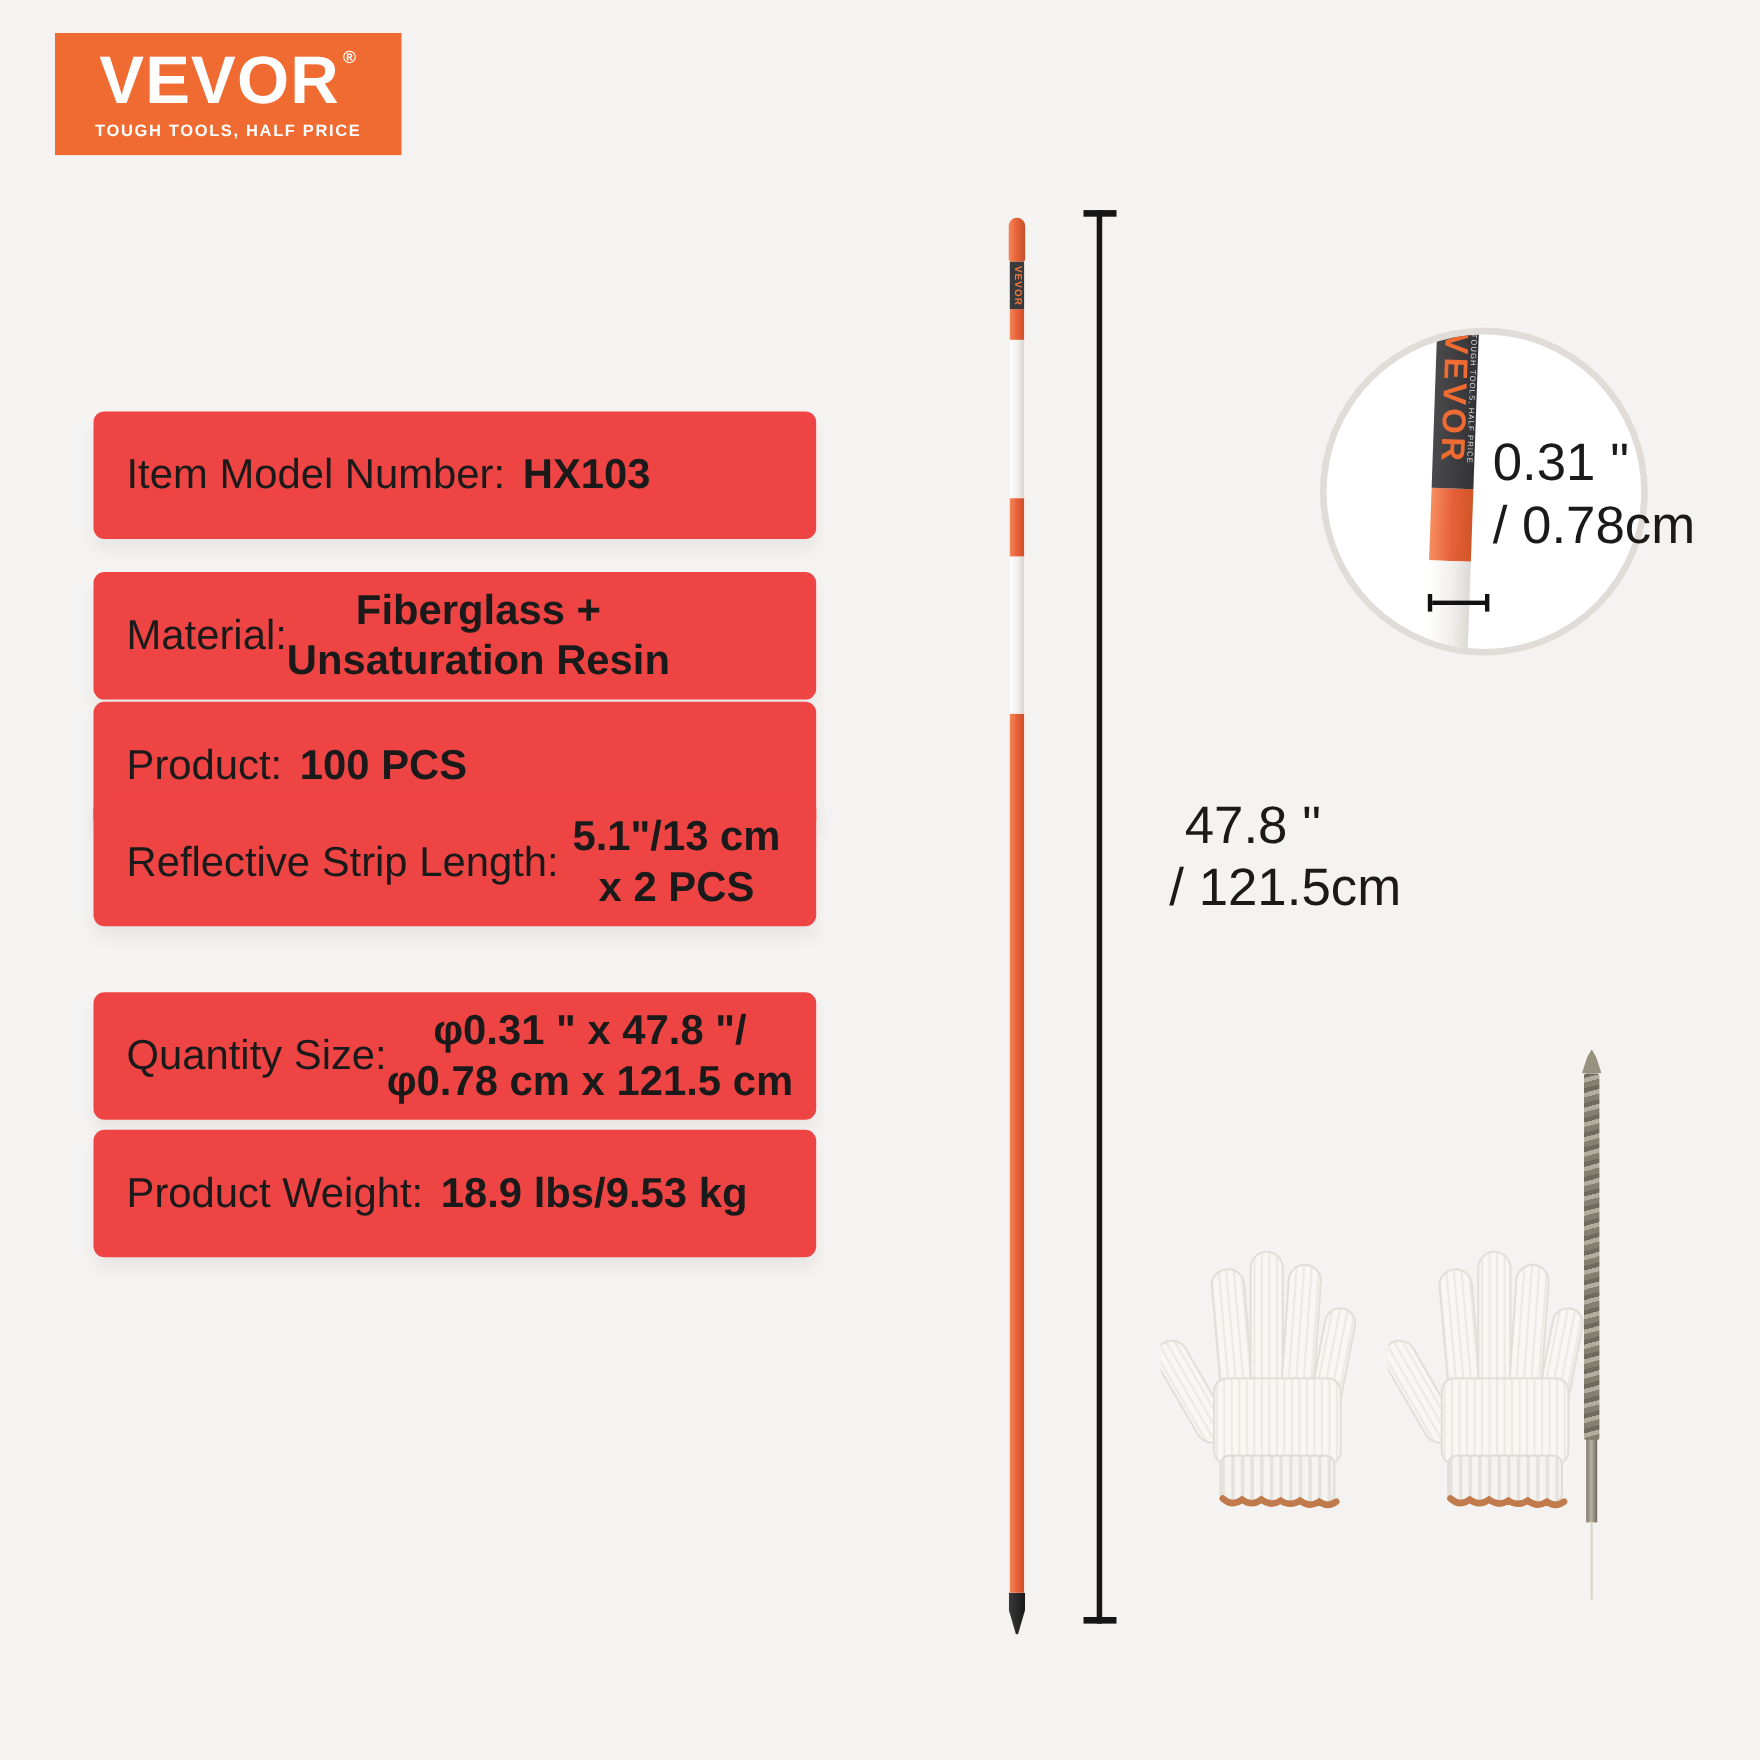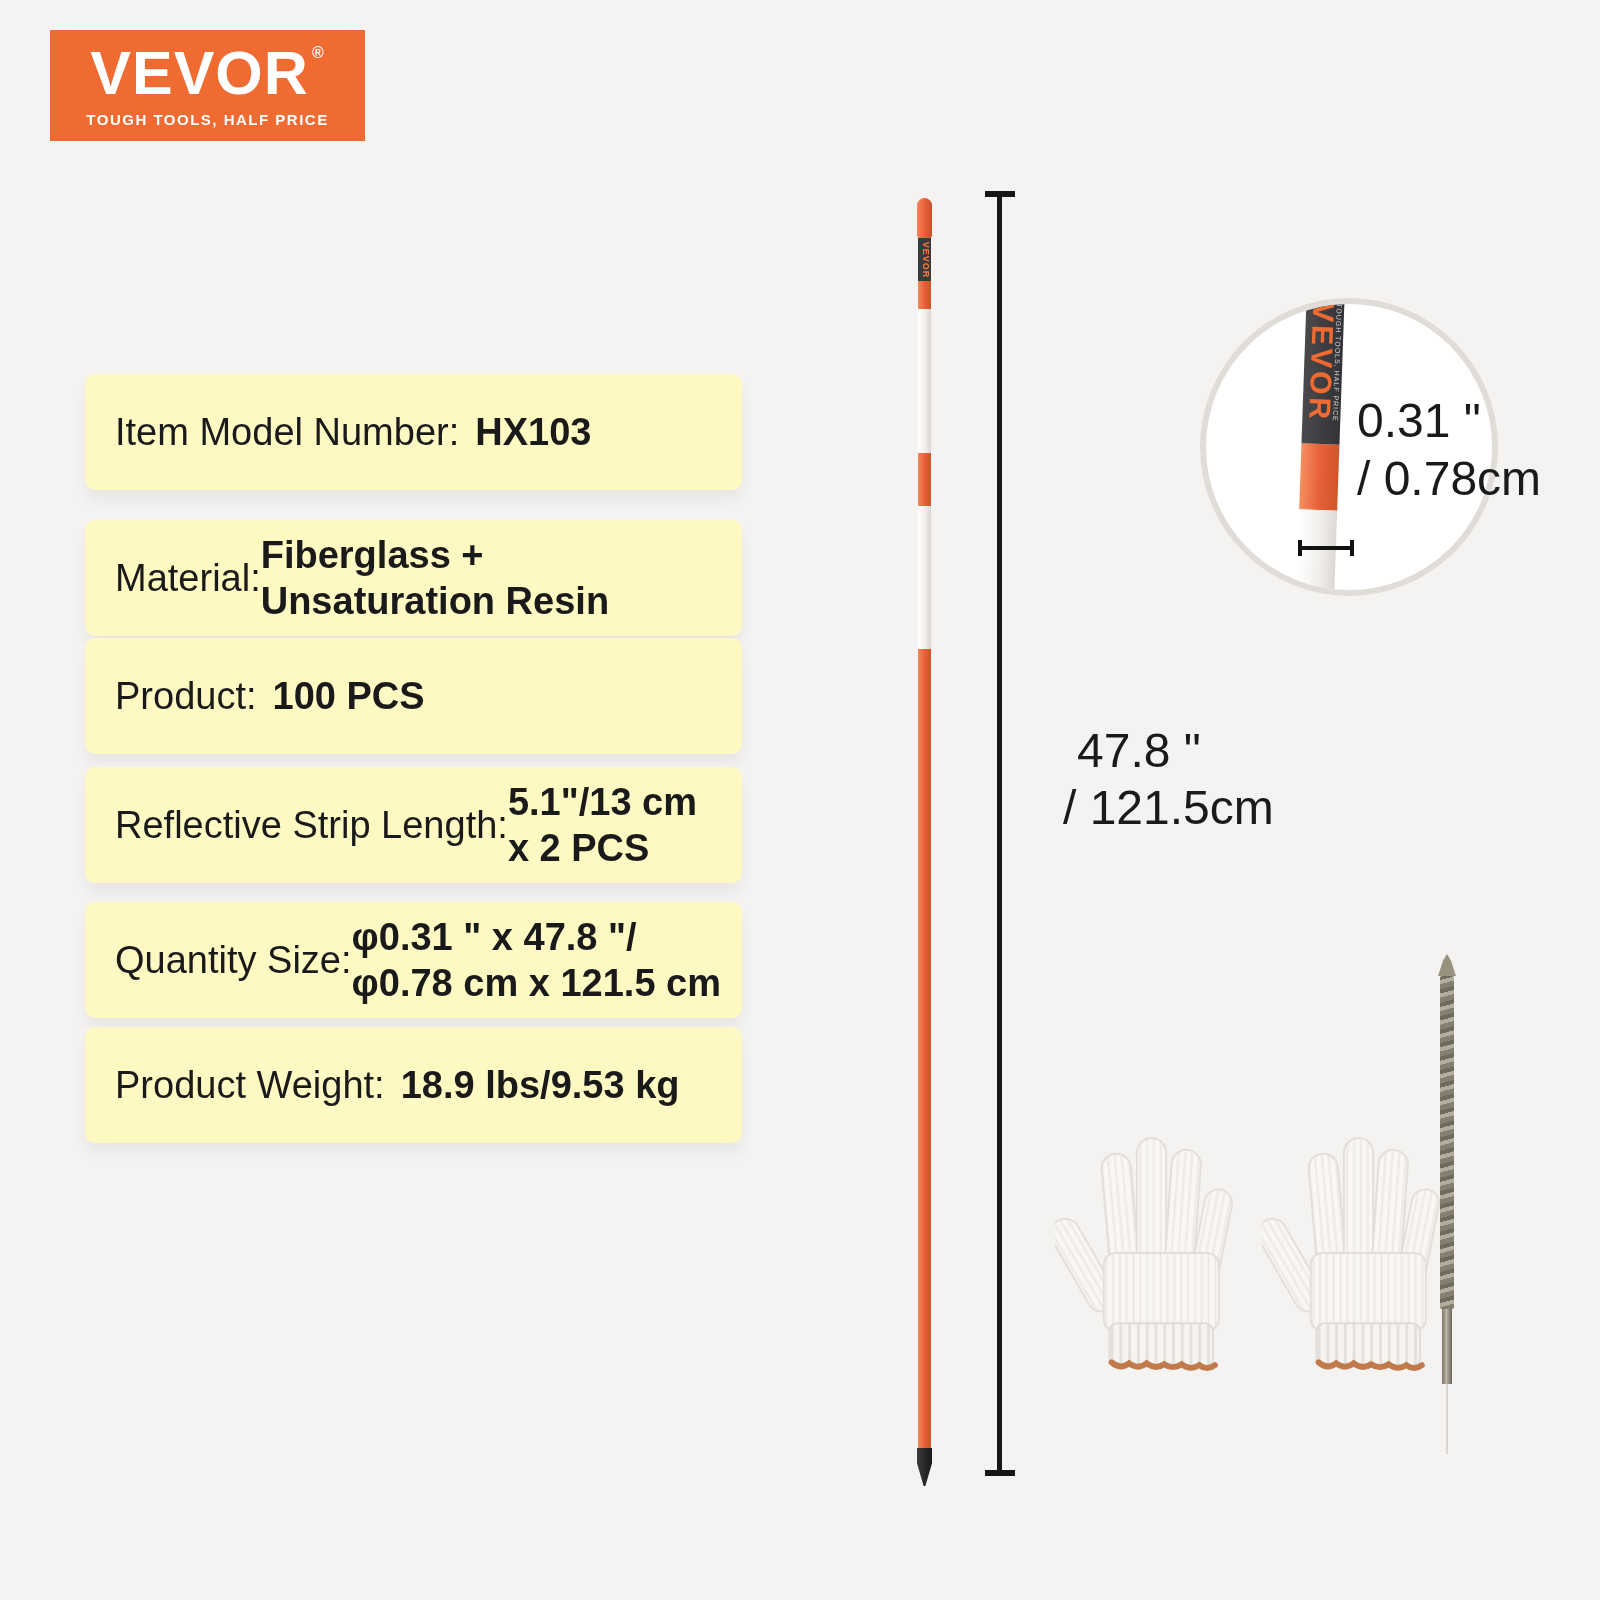--- a/index.html
+++ b/index.html
@@ -7,28 +7,28 @@
           font-family:"Liberation Sans","DejaVu Sans",sans-serif;color:#1A1A1A;margin-top:16px;}
 
   
   .logo{position:absolute;left:50px;top:14px;width:315px;height:111px;background:#EF6B31;
         display:flex;flex-direction:column;align-items:center;justify-content:center;color:#fff;}
   .logo-brand{font-size:61px;font-weight:bold;letter-spacing:1px;line-height:1;display:flex;align-items:flex-start;}
   .logo-brand .reg{font-size:16px;font-weight:bold;margin-left:3px;margin-top:2px;}
   .logo-tagline{font-size:15px;font-weight:bold;letter-spacing:1.5px;margin-top:7px;}
 
   
-  .spec-row{position:absolute;left:85px;width:657px;height:116px;background:#fef9c3;border-radius:10px;
+  .spec-row{position:absolute;left:85px;width:657px;height:116px;background:#ef4444;border-radius:10px;
             box-shadow:0 10px 14px rgba(0,0,0,0.05);display:flex;align-items:center;
             padding:0 20px 0 30px;box-sizing:border-box;font-size:38px;}
-  .r1{top:358px}.r2{top:504px}.r3{top:622px}.r4{top:751px}.r5{top:886px}.r6{top:1011px}
+  .r1{top:358px}.r2{top:504px}.r3{top:622px}.r4{top:710px}.r5{top:886px}.r6{top:1011px}
   .spec-label{white-space:nowrap;}
   .spec-value{font-weight:bold;white-space:nowrap;}
   .row-inline .spec-value{margin-left:16px;}
-  .row-split .spec-value{flex:1;line-height:1.22;}
+  .row-split .spec-value{flex:1;text-align:center;line-height:1.22;}
   .row-split .spec-value span{display:block;}
   .r2 .spec-value{padding-right:130px;}
   .r5 .spec-value{padding-right:26px;}
 
   
   .stake{position:absolute;left:917px;top:182px;width:15px;}
   .stake>div{margin:0 auto;}
   .stake-cap{width:15px;height:40px;border-radius:8px 8px 3px 3px;
              background:linear-gradient(90deg,#F4875B,#E9643A 45%,#C4512B);}
   .stake-band{width:13px;height:43px;background:#3A393C;position:relative;overflow:hidden;}

